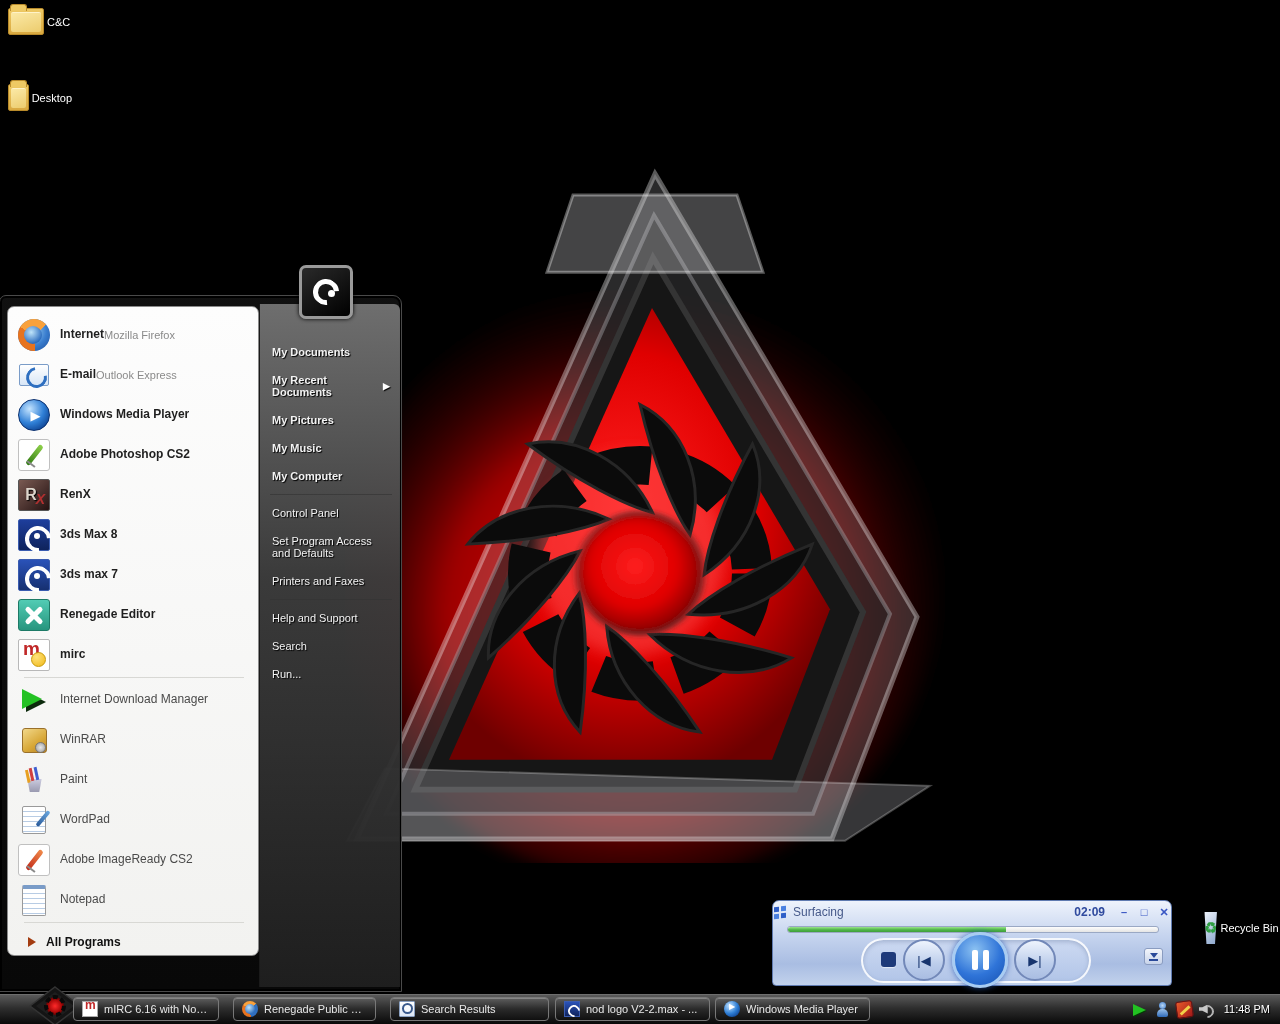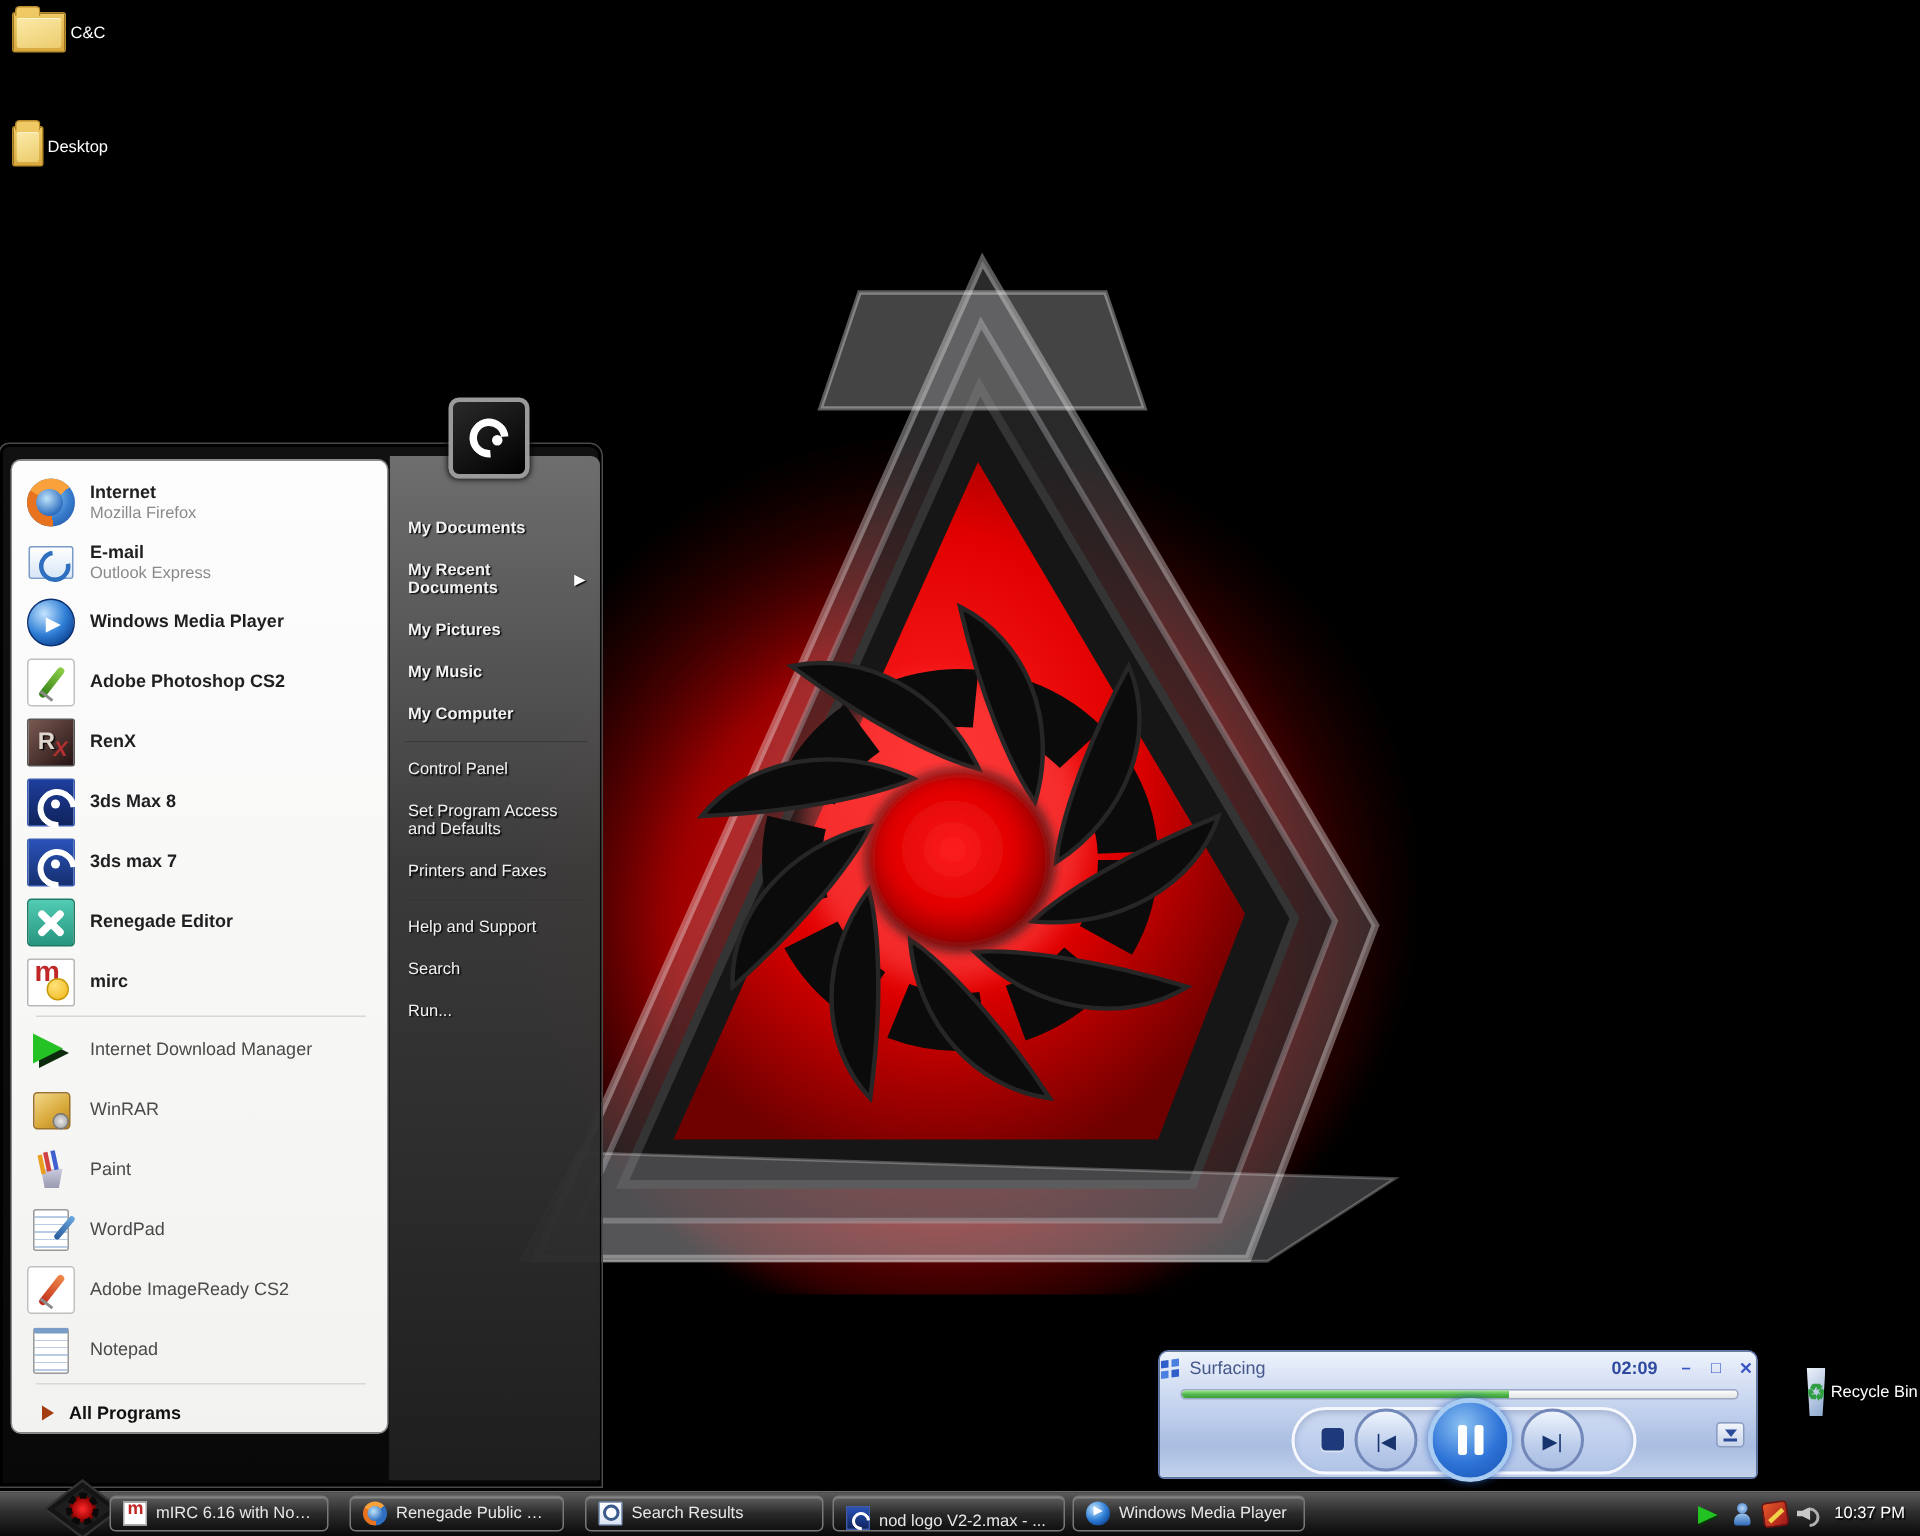--- a/index.html
+++ b/index.html
@@ -20,21 +20,21 @@
   .bin span { color:#2f9e42; font-size:15px; font-weight:bold; }
 
   
   #start-menu { position:absolute; left:0; top:296px; width:401px; height:695px;
       background:linear-gradient(180deg, rgba(30,30,30,.55), rgba(10,10,10,.8));
       border:2px solid #000; outline:1px solid #4a4a4a; border-radius:6px 8px 0 0; }
   #sm-left { position:absolute; left:5px; top:8px; width:252px; height:650px;
       background:linear-gradient(180deg,#fdfdfd,#f2f2f0); border:1px solid #8a8a8a; border-radius:7px;
       padding:8px 4px 2px 6px; display:flex; flex-direction:column; overflow:hidden; }
   .sm-row { display:flex; align-items:center; gap:10px; padding:3px 4px; min-height:40px; }
-  .sm-row .txt { display:flex; flex-direction:column; line-height:1.15; }
+  .sm-row .txt { display:flex; flex-direction:row; line-height:1.15;align-items:flex-end; }
   .sm-row .title { font-size:12px; color:#1f1f1f; }
   #list-pinned .title { font-weight:bold; }
   #list-recent .title { color:#4a4a4a; }
   .sm-row .sub { font-size:11px; color:#8a8a8a; }
   .sm-row .sub:empty { display:none; }
   .sm-sep { height:1px; background:#d8d8d4; margin:2px 10px; flex:none; }
   #all-programs { display:flex; align-items:center; gap:10px; padding:6px 4px 4px 14px; margin-top:auto; }
   #all-programs .title { font-weight:bold; font-size:12px; color:#111; }
   .tri-right { width:0; height:0; border-left:8px solid #a33c10; border-top:5px solid transparent; border-bottom:5px solid transparent; }
 
@@ -491,29 +491,29 @@
       <span class="tlbl">mIRC 6.16 with NoNa...</span>
     </div>
     <div class="task-btn" style="left: 233px; width: 143px;">
       <span class="t-ic t-firefox"></span>
       <span class="tlbl">Renegade Public Foru...</span>
     </div>
     <div class="task-btn" style="left: 390px; width: 159px;">
       <span class="t-ic t-search"></span>
       <span class="tlbl">Search Results</span>
     </div>
-    <div class="task-btn" style="left: 555px; width: 155px; align-items: flex-end;">
+    <div class="task-btn" style="left: 555px; width: 155px;">
       <span class="t-ic t-3dsmax"></span>
       <span class="tlbl">nod logo V2-2.max - ...</span>
     </div>
     <div class="task-btn" style="left: 715px; width: 155px;">
       <span class="t-ic t-wmp"></span>
       <span class="tlbl">Windows Media Player</span>
     </div>
   </div>
 
 <div id="tray">
   <span class="tr-ic tr-idm"></span>
   <span class="tr-ic tr-msn"></span>
   <span class="tr-ic tr-ati"></span>
   <span class="tr-ic tr-vol"></span>
-  <span id="tray-time">10:37 PM</span>
+  <span id="tray-time">11:48 PM</span>
 </div>
 
 </body></html>

